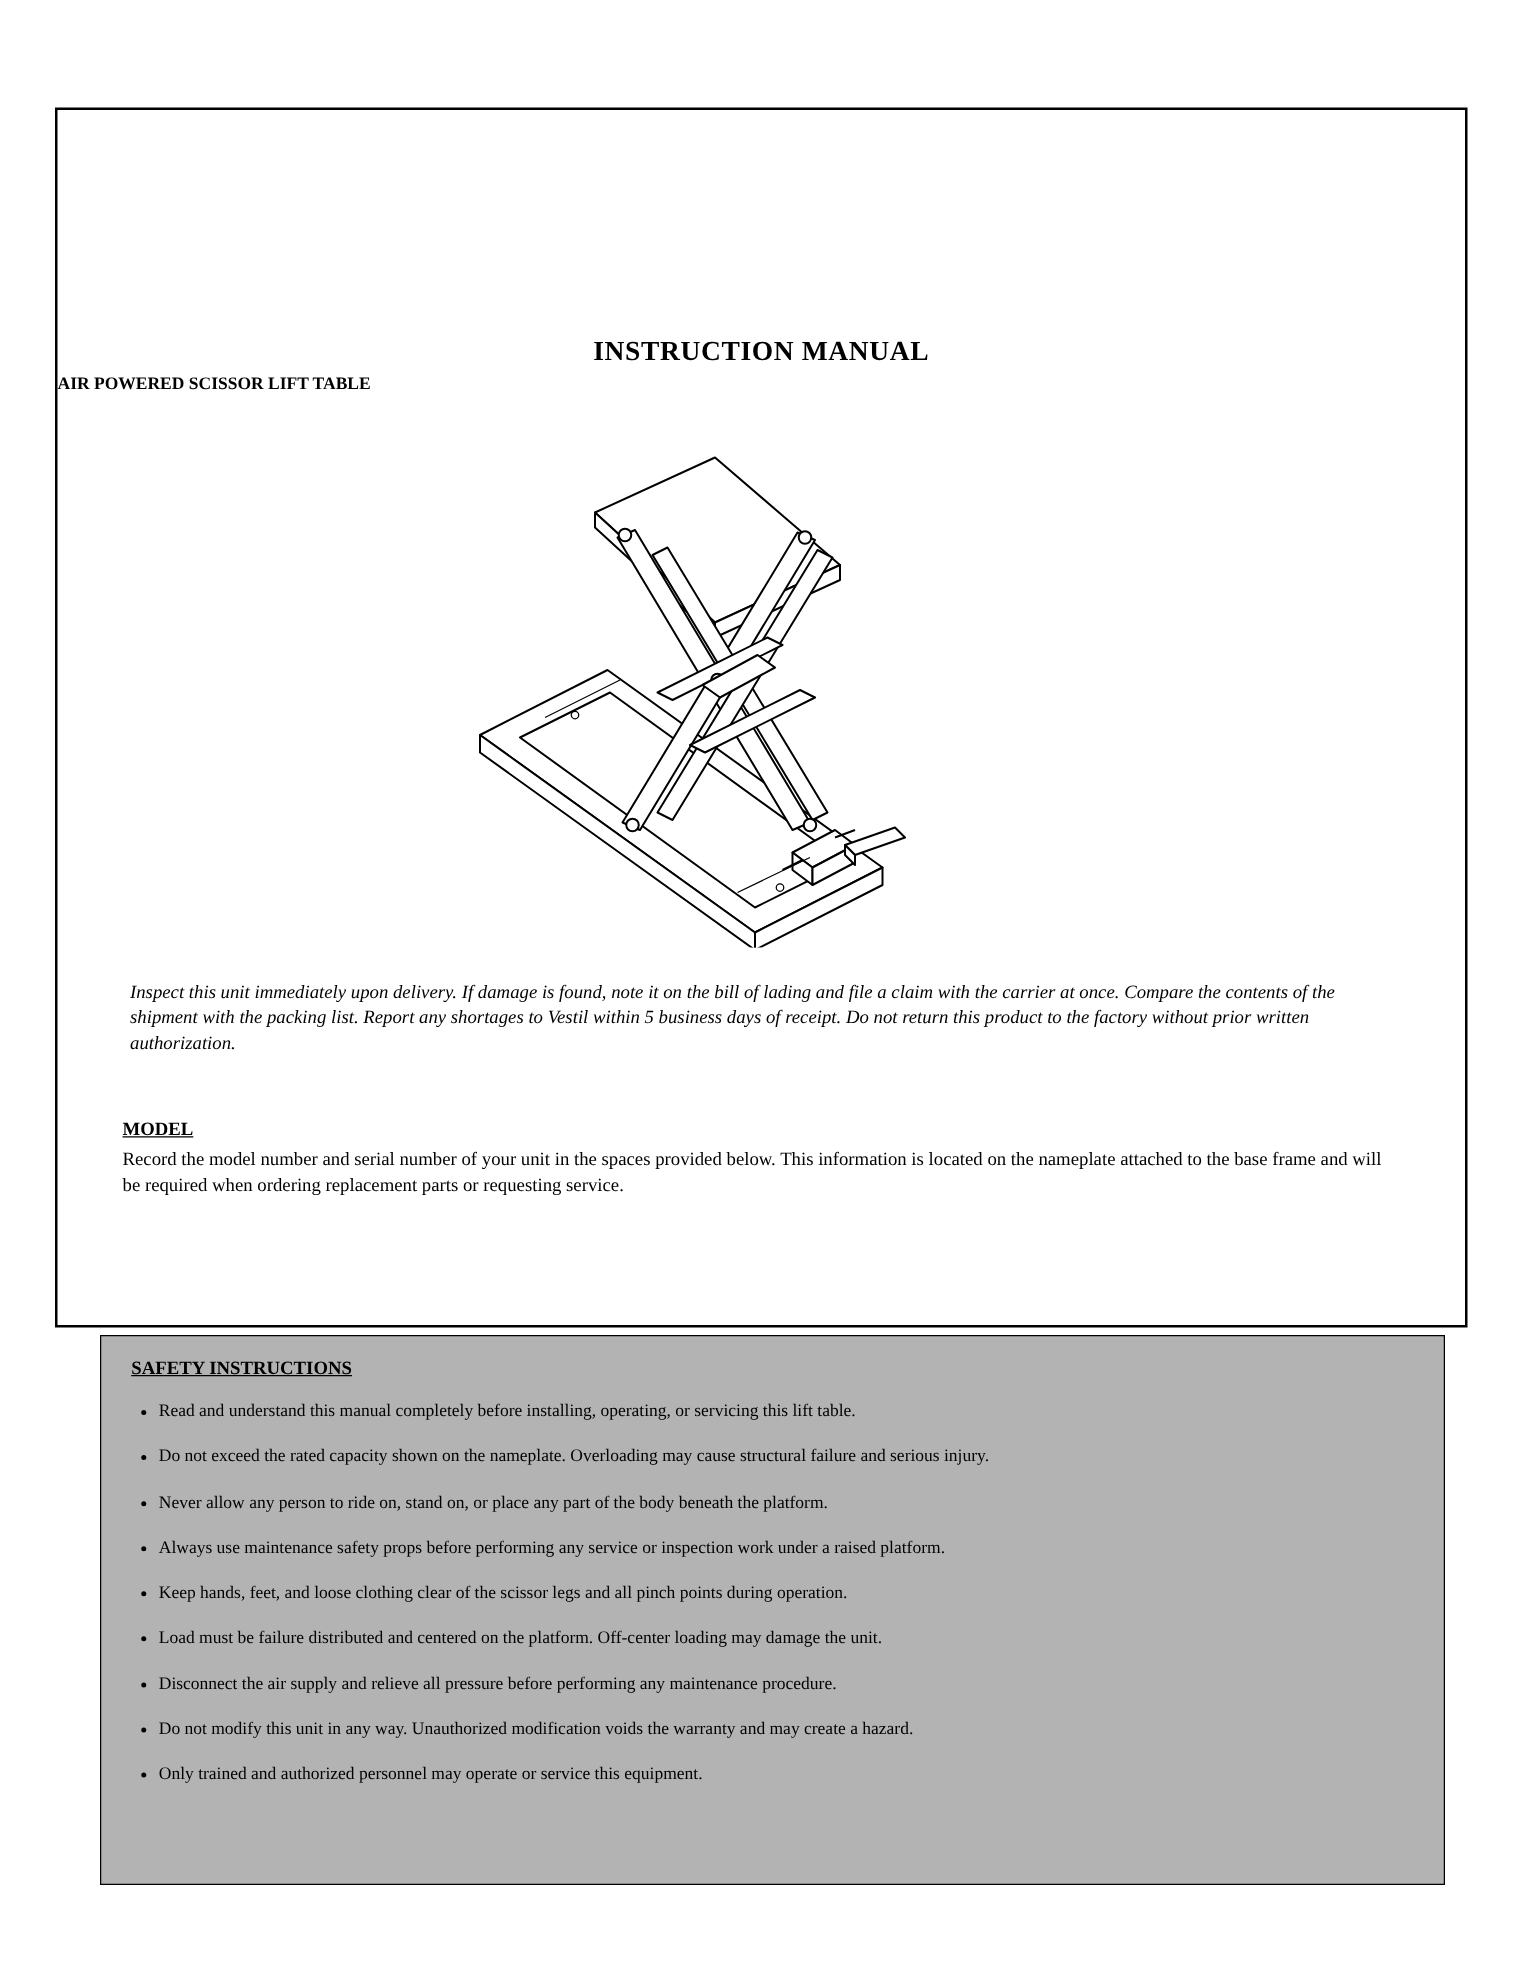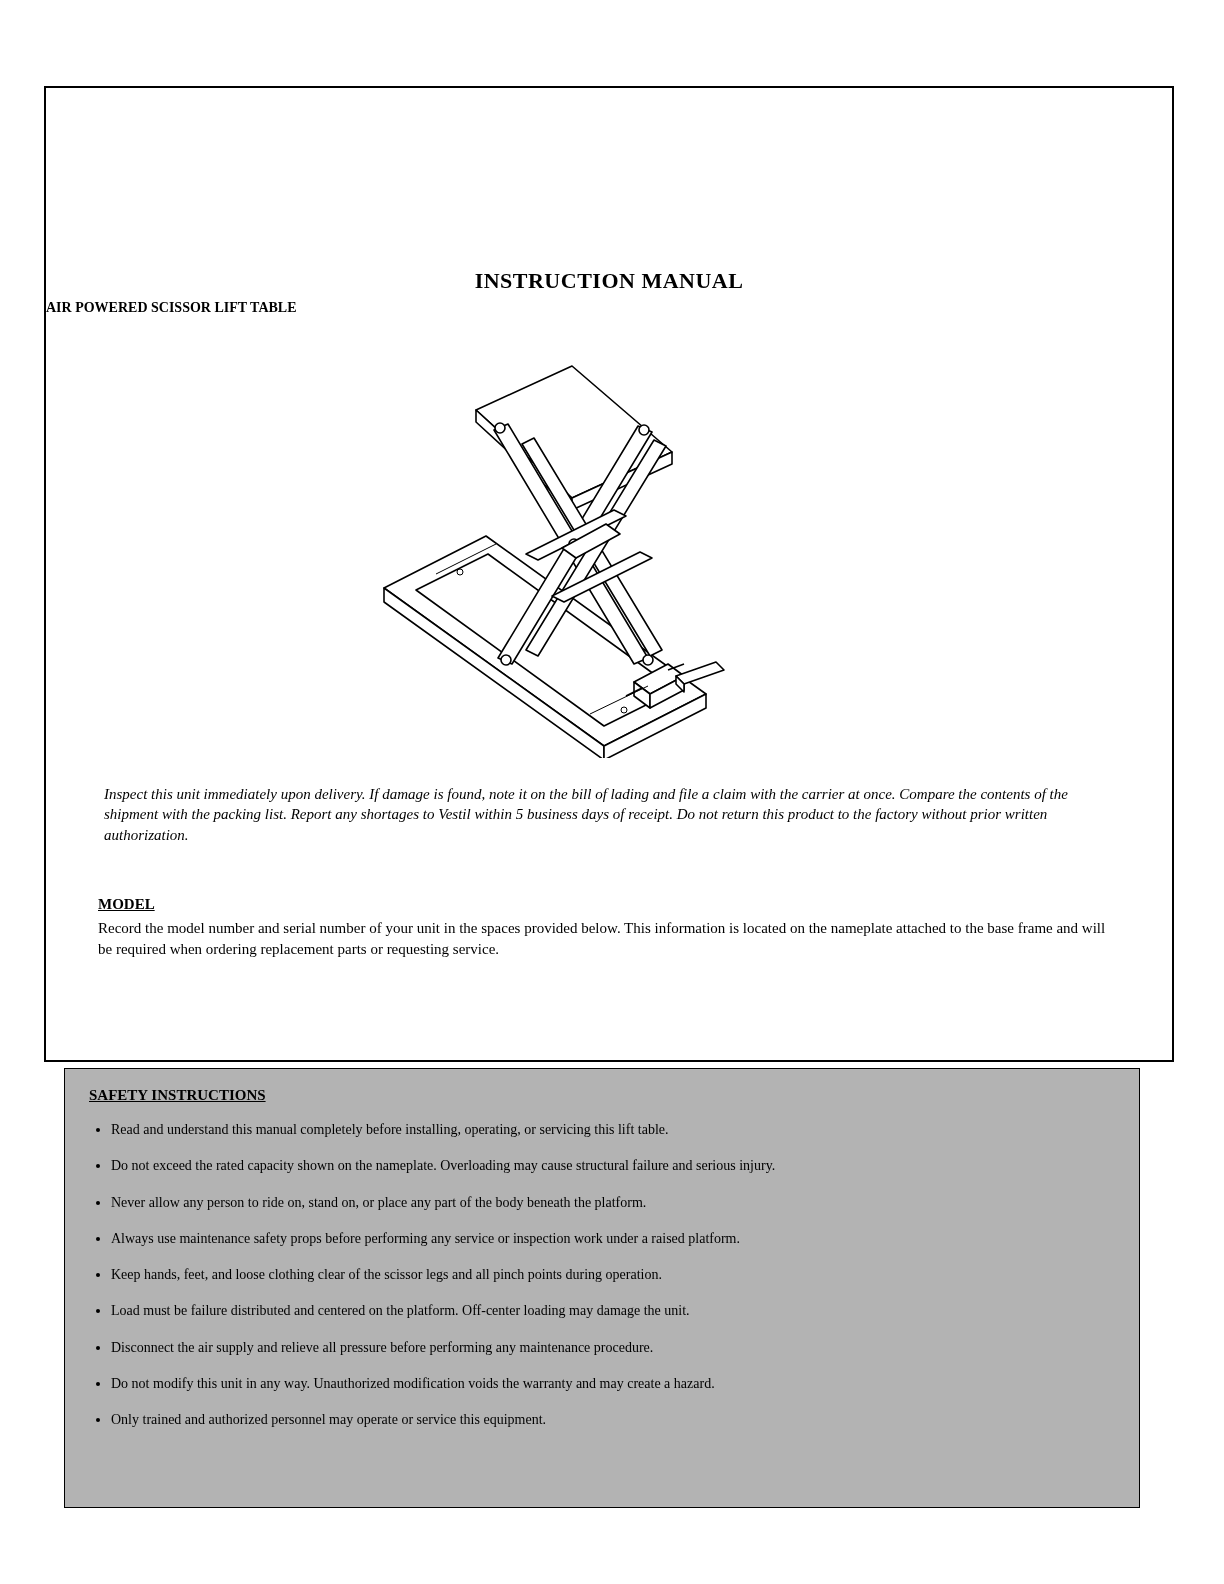--- a/index.html
+++ b/index.html
@@ -115,21 +115,21 @@
   .sec-model {
     left: 52px;
     top: 806px;
     width: 1010px;
   }
   .sec-model .body { margin-top: 4px; }
 
   
   .gray-box {
     position: absolute;
-    left: 64px;
+    left: 80px;
     top: 1068px;
     width: 1076px;
     height: 440px;
     background: #b3b3b3;
     border: 1px solid #000000;
     box-sizing: border-box;
     padding: 18px 24px;
   }
   .gray-box .gb-heading {
     font-weight: bold;

